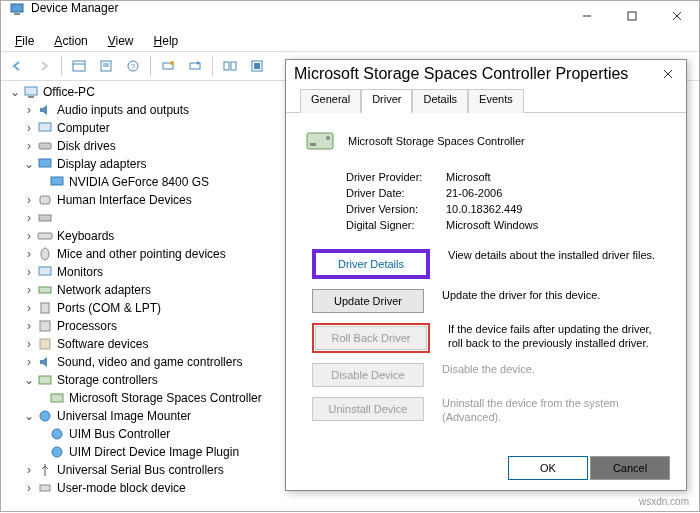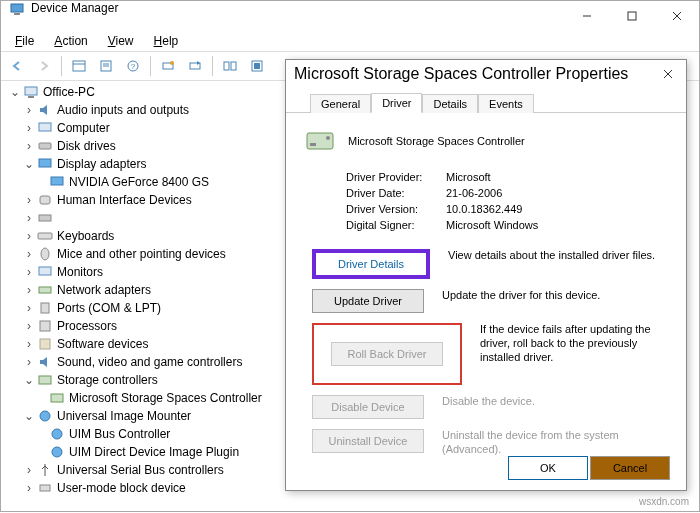--- a/index.html
+++ b/index.html
@@ -18,32 +18,32 @@
 .tbsep{width:1px;height:20px;background:#ccc;margin:0 2px}
 .tree{position:absolute;top:82px;left:6px;width:270px;height:420px;overflow:hidden;font-size:12px}
 .tree-row{display:flex;align-items:center;height:18px;white-space:nowrap}
 .indent{display:inline-block}
 .chev{width:12px;height:12px;display:inline-flex;align-items:center;justify-content:center;color:#555}
 .dev-icon{width:16px;height:16px;display:inline-flex;align-items:center;justify-content:center;margin:0 4px 0 2px}
 .dialog{position:absolute;left:284px;top:58px;width:400px;height:430px;background:#fff;border:1px solid #888;box-shadow:2px 2px 8px rgba(0,0,0,.25);font-size:11px}
 .dlg-titlebar{height:28px;display:flex;align-items:center;padding:0 8px}
 .dlg-titlebar .dlg-title{flex:1;font-size:16px}
 .dlg-close{width:20px;height:20px;display:flex;align-items:center;justify-content:center}
-.tabstrip{height:24px;display:flex;align-items:flex-end;padding:0 24px;border-bottom:1px solid #ccc}
+.tabstrip{height:24px;display:flex;padding:0 14px;border-bottom:1px solid #ccc}
 .tab{padding:3px 10px;border:1px solid #ccc;border-bottom:none;background:#f6f6f6;margin-right:0;position:relative;top:1px}
 .tab.active{background:#fff;border-bottom:1px solid #fff}
 .dlg-body{padding:12px 18px 0 18px}
 .dev-head{display:flex;align-items:center;margin-bottom:14px}
 .dev-head .big-icon{width:32px;height:32px;margin-right:12px}
 .kv{display:flex;margin:4px 0 4px 42px}
 .kv .k{width:100px}
 .wbtn{width:110px;height:22px;border:1px solid #999;background:#e7e7e7;display:flex;align-items:center;justify-content:center;font-size:11px}
 .wbtn.primary{border:4px solid #6d28d9;color:#0a64a4;background:#fff}
 .wbtn.disabled{color:#9a9a9a;background:#efefef;border-color:#c9c9c9}
-.hl{border:2px solid #d43a2f;padding:17px}
+.hl{border:2px solid #d43a2f;padding:1px}
 .brow{display:flex;align-items:flex-start;margin:10px 0 0 8px}
 .btxt{margin-left:18px;flex:1;font-size:11px;line-height:1.25}
 .btxt.gray{color:#9a9a9a}
 .dlg-footer{position:absolute;bottom:10px;right:16px;display:flex;gap:2px}
 .dlg-footer .wbtn{width:78px}
 .watermark{position:absolute;right:10px;bottom:4px;font-size:10px;color:#999}
 </style>
 </head>
 <body>
 
@@ -433,18 +433,18 @@
         <div class="wbtn disabled">Disable Device</div>
         <div class="btxt gray">Disable the device.</div>
       </div>
       <div class="brow">
         <div class="wbtn disabled">Uninstall Device</div>
         <div class="btxt gray">Uninstall the device from the system (Advanced).</div>
       </div>
     </div>
     <div class="dlg-footer">
       <div class="wbtn" style="background:#fff;border-color:#0a64a4">OK</div>
-      <div class="wbtn" style="background:#a16207">Cancel</div>
+      <div class="wbtn" style="background:#737373">Cancel</div>
     </div>
   </div>
 
   <div class="watermark">wsxdn.com</div>
 </div>
 
 </body></html>

